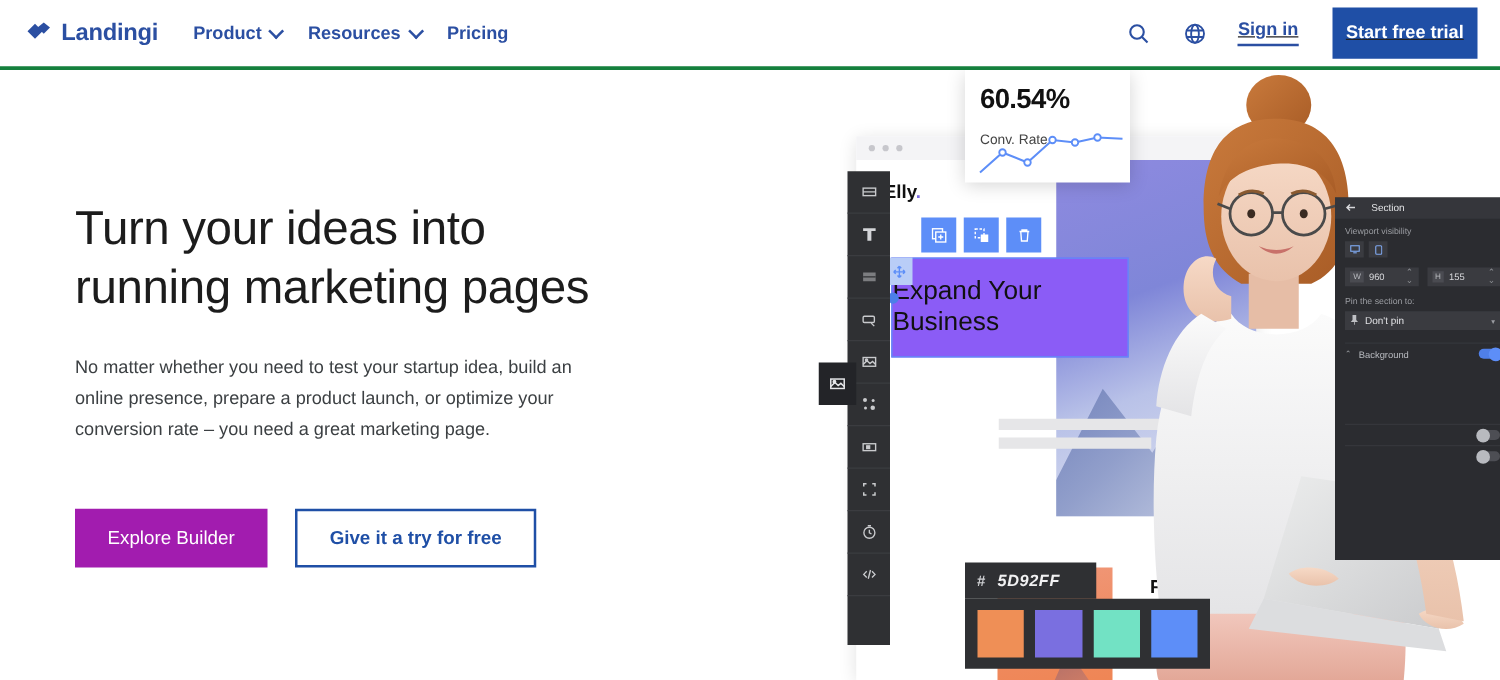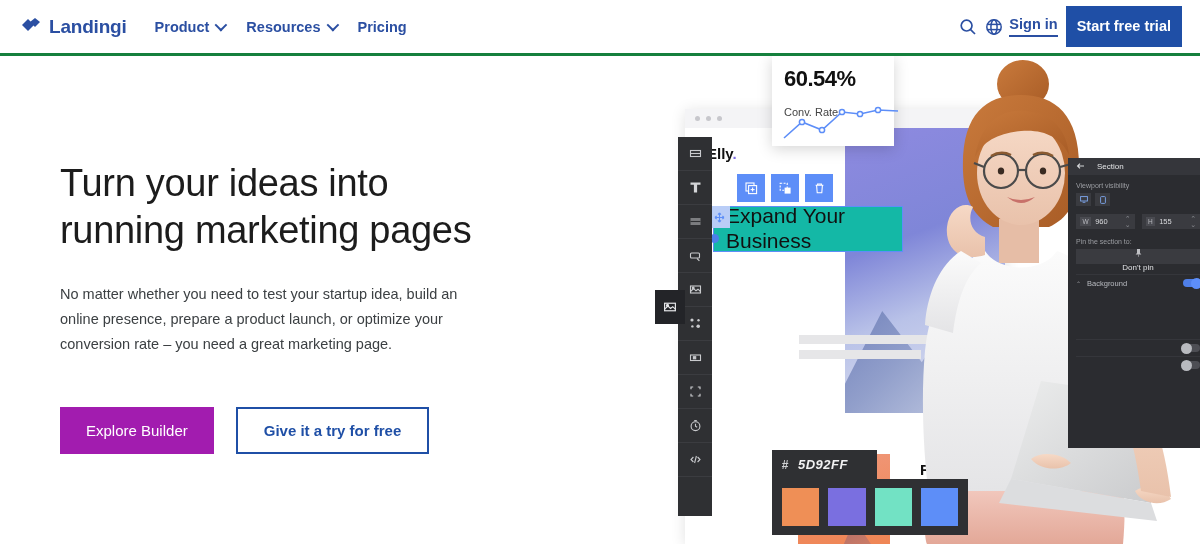--- a/index.html
+++ b/index.html
@@ -22,21 +22,21 @@
   .brand-name { font-size: 19px; font-weight: bold; color: #2b4fa2; letter-spacing: -0.2px; }
 
   .nav-links { display: flex; align-items: center; margin-left: 28px; gap: 22px; }
   .nav-link {
     display: flex; align-items: center; gap: 6px;
     font-size: 14.5px; font-weight: bold; color: #2b4fa2; cursor: pointer;
   }
   .chev { display: inline-block; width: 9px; height: 9px; border-right: 2px solid #2b4fa2;
           border-bottom: 2px solid #2b4fa2; transform: rotate(45deg) translateY(-2px); }
 
-  .nav-right { margin-left: auto; display: flex; align-items: center; gap: 4px; margin-right: 18px; }
+  .nav-right { margin-left: auto; display: flex; align-items: center; gap: 23px; margin-right: 18px; text-decoration: underline; }
   .icon-btn { width: 22px; height: 22px; cursor: pointer; color: #2b4fa2; display: flex;
               align-items: center; justify-content: center; }
   .signin {
     font-size: 14.5px; font-weight: bold; color: #2b4fa2; cursor: pointer;
     border-bottom: 2px solid #2b4fa2; padding-bottom: 3px; margin-right: 4px;
   }
   .btn-trial {
     background: #1f4fa6; color: #fff; font-size: 14.5px; font-weight: bold;
     padding: 13px 11px; border: none; cursor: pointer; line-height: 1;
   }
@@ -90,23 +90,23 @@
 
   
   .el-toolbar { position: absolute; left: 137px; top: 118px; display: flex; gap: 6px; z-index: 8; }
   .el-btn { width: 28px; height: 28px; background: #5d8ef8; display: flex; align-items: center;
             justify-content: center; cursor: pointer; }
   .drag-handle { position: absolute; left: 108px; top: 150px; width: 22px; height: 22px;
                  background: #b9cdf7; display:flex; align-items:center; justify-content:center; z-index:8; }
 
   
   .sel-box {
-    position: absolute; left: 113px; top: 150px; width: 190px; height: 46px;
-    border: 1.5px solid #5d8ef8; background: #14b8a6; z-index: 7;
-    display: flex; align-items: center; padding-left: 12px;
+    position: absolute; left: 113px; top: 150px; width: 190px; height: 80px;
+    border: 1.5px solid #5d8ef8; background: #8b5cf6; z-index: 7;
+    display: flex; align-items: center; 
   }
   .sel-box .htxt { font-size: 21px; font-weight: normal; color: #111; line-height: 1.18; }
   .sel-node { position: absolute; left: -4.5px; top: 27px; width: 9px; height: 9px;
               border-radius: 50%; background: #4c7fe8; }
 
   .bar-1 { position: absolute; left: 114px; top: 226px; width: 152px; height: 9px; background: #e6e6e8; }
   .bar-2 { position: absolute; left: 114px; top: 241px; width: 122px; height: 9px; background: #e6e6e8; }
   .mock-signup {
     position: absolute; left: 114px; top: 265px; width: 110px; height: 25px; background: #5d8ef8;
     color: #fff; font-size: 12.5px; font-weight: bold; display: flex; align-items: center;
@@ -134,21 +134,21 @@
   }
   .rail-item { height: 34px; display: flex; align-items: center; justify-content: center;
                border-bottom: 1px solid #3b3c40; cursor: pointer; }
   .rail-pop {
     position: absolute; left: 55px; top: 234px; width: 30px; height: 34px; background: #232428;
     display: flex; align-items: center; justify-content: center; z-index: 11; cursor: pointer;
   }
 
   
   .conv-card {
-    position: absolute; left: 172px; top: 0px; width: 122px; height: 90px;
+    position: absolute; left: 172px; top: 0px; width: 132px; height: 90px;
     background: #fff; box-shadow: 0 3px 14px rgba(0,0,0,.17); z-index: 30; padding: 10px 12px 0 12px;
   }
   .conv-val { font-size: 22px; font-weight: bold; color: #111; letter-spacing: -0.5px; }
   .conv-lbl { font-size: 11px; color: #444; margin-top: 14px; }
 
   
   .panel {
     position: absolute; left: 468px; top: 102px; width: 140px; height: 290px;
     background: #2b2c30; z-index: 40; color: #cfd0d3; font-size: 7px;
   }
@@ -158,21 +158,21 @@
   .p-label { font-size: 7px; color: #9b9da2; margin-bottom: 4px; }
   .vp-row { display: flex; gap: 4px; margin-bottom: 8px; }
   .vp-btn { width: 15px; height: 13px; background: #3a3b40; display:flex; align-items:center; justify-content:center; cursor:pointer; }
   .dim-row { display: flex; gap: 7px; margin-bottom: 9px; }
   .dim { flex: 1; height: 15px; background: #3a3b40; display: flex; align-items: center; gap: 4px; padding: 0 4px; }
   .dim .k { background: #4a4b51; color: #b9bbc0; font-size: 6.5px; padding: 1px 2.5px; }
   .dim .v { font-size: 7.5px; color: #d9dadd; }
   .dim .sp { margin-left: auto; color: #8a8c91; font-size: 7px; line-height: .8; }
   .select {
     height: 15px; background: #3a3b40; display: flex; align-items: center; gap: 5px;
-    padding: 0 4px; margin-bottom: 10px; cursor: pointer; flex-direction: column;
+    padding: 0 4px; margin-bottom: 10px; cursor: pointer;
   }
   .select .sv { font-size: 8px; color: #e0e1e4; }
   .select .sc { margin-left: auto; font-size: 6px; color: #9b9da2; }
   .prow { display: flex; align-items: center; gap: 6px; height: 17px; border-top: 1px solid #35363b; }
   .prow .pt { font-size: 7.5px; color: #b9bbc0; }
   .tg { margin-left: auto; width: 17px; height: 8px; border-radius: 4px; position: relative; }
   .tg.on { background: #4f7fe8; }
   .tg.off { background: #4d4e54; }
   .tg i { position: absolute; top: -1.5px; width: 11px; height: 11px; border-radius: 50%; }
   .tg.on i { right: -2px; background: #5d8ef8; }

